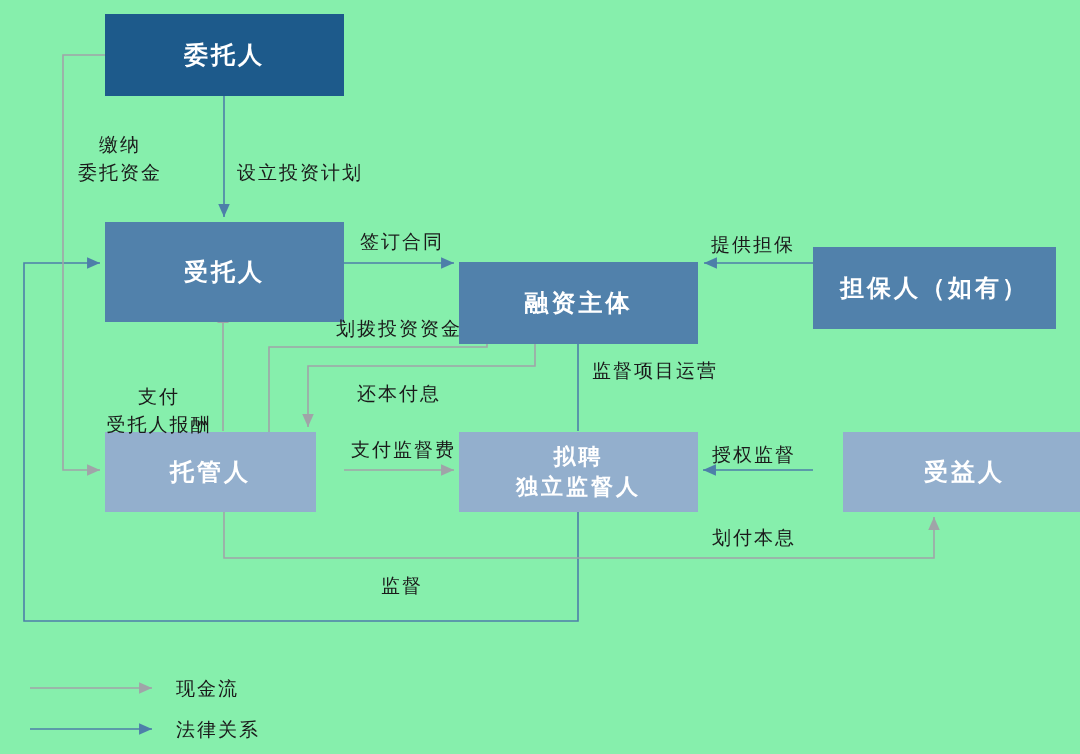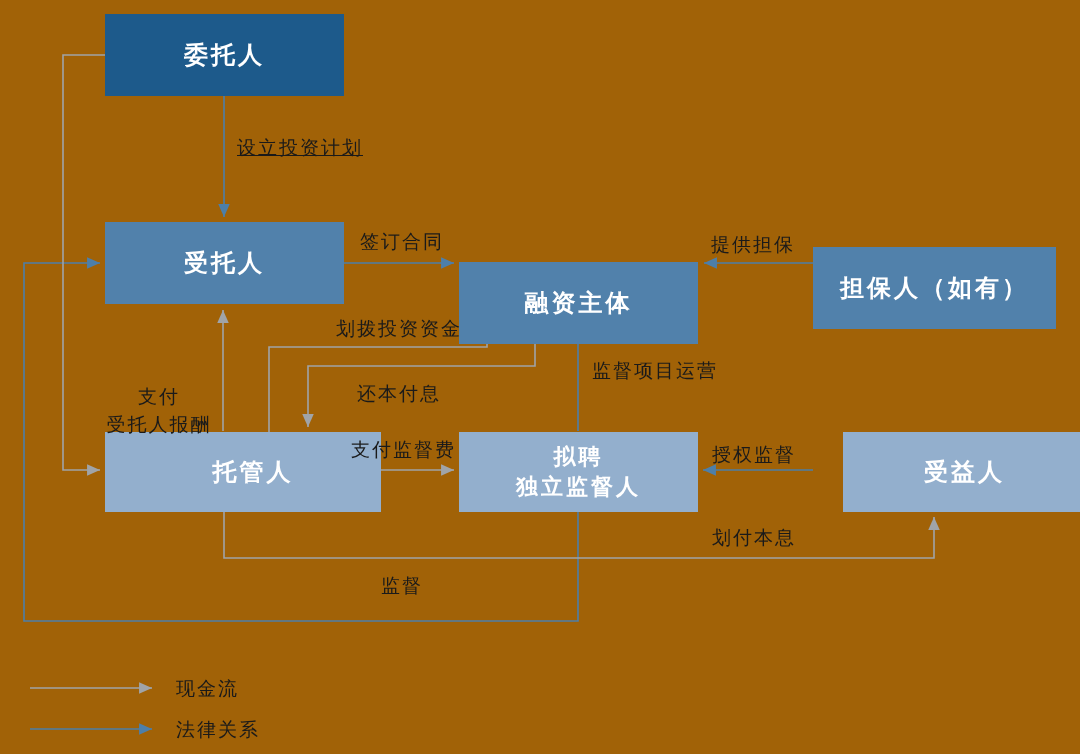--- a/index.html
+++ b/index.html
@@ -7,21 +7,21 @@
     --node-mid:#5181ab;
     --node-light:#93afcd;
     --arrow-cash:#a0a4a8;
     --arrow-legal:#4d7fa9;
     --node-text:#ffffff;
     --label-text:#1a1a1a;
   }
   html,body{margin:0;padding:0;background:#ffffff;}
   body{font-family:"DejaVu Serif","Liberation Serif",serif;}
   .canvas{
-    position:relative;width:1080px;height:754px;background:#a16207;overflow:hidden;
+    position:relative;width:1080px;height:754px;background:#86efac;overflow:hidden;
   }
   .connector-layer{position:absolute;left:0;top:0;width:1080px;height:754px;}
   .edge-cash{stroke:var(--arrow-cash);fill:none;stroke-width:1.6;}
   .edge-legal{stroke:var(--arrow-legal);fill:none;stroke-width:1.6;}
   .mk-cash{fill:var(--arrow-cash);}
   .mk-legal{fill:var(--arrow-legal);}
   .node{
     position:absolute;display:flex;align-items:center;justify-content:center;
     color:var(--node-text);font-size:24px;font-weight:bold;letter-spacing:3px;
     text-align:center;white-space:pre-line;line-height:1.35;
@@ -62,29 +62,31 @@
     <path class="edge-cash" d="M269,432 V347 H487 V310" marker-end="url(#mk-cash)"></path>
     <path class="edge-cash" d="M535,305 V366 H308 V427" marker-end="url(#mk-cash)"></path>
     <path class="edge-cash" d="M344,470 H454" marker-end="url(#mk-cash)"></path>
     <path class="edge-cash" d="M224,512 V558 H934 V517" marker-end="url(#mk-cash)"></path>
 
     <path class="edge-cash" d="M30,688 H152" marker-end="url(#mk-cash)"></path>
     <path class="edge-legal" d="M30,729 H152" marker-end="url(#mk-legal)"></path>
   </svg>
 
   <div class="node dark" style="left:105px;top:14px;width:239px;height:82px;">委托人</div>
-  <div class="node mid" style="left:105px;top:222px;width:239px;height:82px;">受托人</div>
+  <div class="node mid" style="left:105px;top:222px;width:239px;height:100px;">受托人</div>
   <div class="node mid" style="left:459px;top:222px;width:239px;height:82px;margin-top:40px;">融资主体</div>
   <div class="node mid" style="left:813px;top:223px;width:243px;height:82px;margin-top:24px;">担保人（如有）</div>
-  <div class="node light" style="left:105px;top:432px;width:256px;height:80px;padding-left:20px;">托管人</div>
+  <div class="node light" style="left:105px;top:432px;width:211px;height:80px;">托管人</div>
   <div class="node light" style="left:459px;top:432px;width:239px;height:80px;font-size:22px;">拟聘
 独立监督人</div>
   <div class="node light" style="left:843px;top:432px;width:243px;height:80px;">受益人</div>
 
-  <div class="lbl" style="left:237px;top:134px;text-decoration:underline;">设立投资计划</div>
+  <div class="lbl center" style="left:55px;top:131px;width:130px;">缴纳
+委托资金</div>
+  <div class="lbl" style="left:237px;top:159px;">设立投资计划</div>
   <div class="lbl" style="left:360px;top:228px;">签订合同</div>
   <div class="lbl" style="left:711px;top:231px;">提供担保</div>
   <div class="lbl" style="left:336px;top:315px;">划拨投资资金</div>
   <div class="lbl center" style="left:94px;top:343px;width:130px;margin-top:40px;">支付
 受托人报酬</div>
   <div class="lbl" style="left:357px;top:380px;">还本付息</div>
   <div class="lbl" style="left:592px;top:357px;">监督项目运营</div>
   <div class="lbl" style="left:351px;top:436px;">支付监督费</div>
   <div class="lbl" style="left:712px;top:441px;">授权监督</div>
   <div class="lbl" style="left:712px;top:524px;">划付本息</div>

